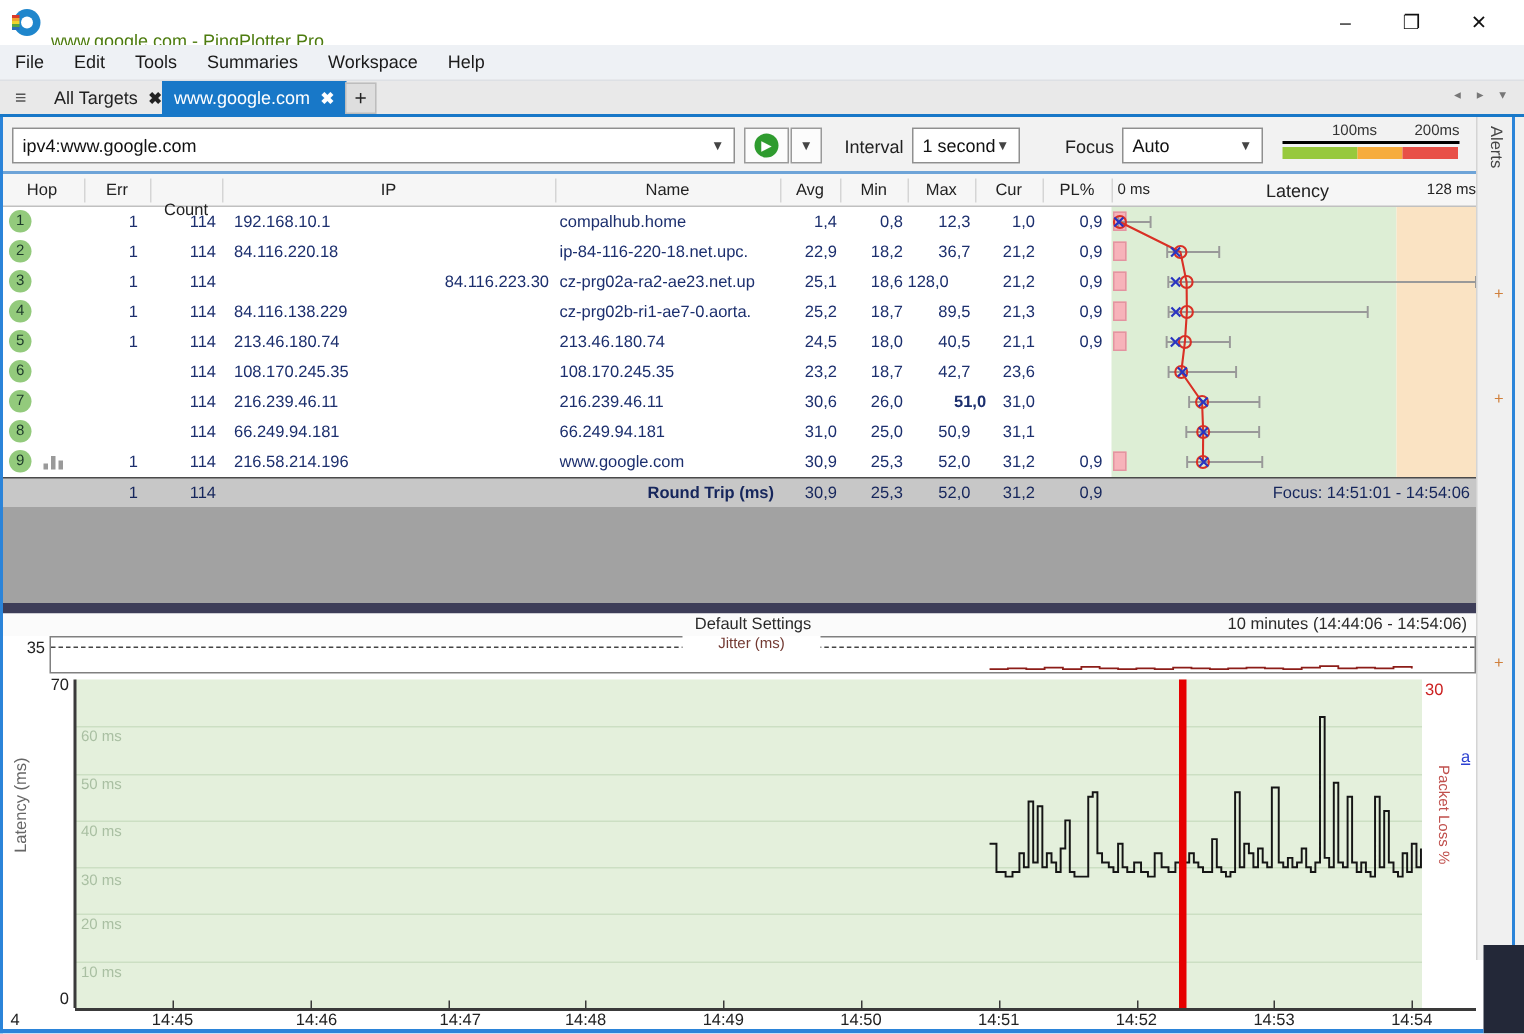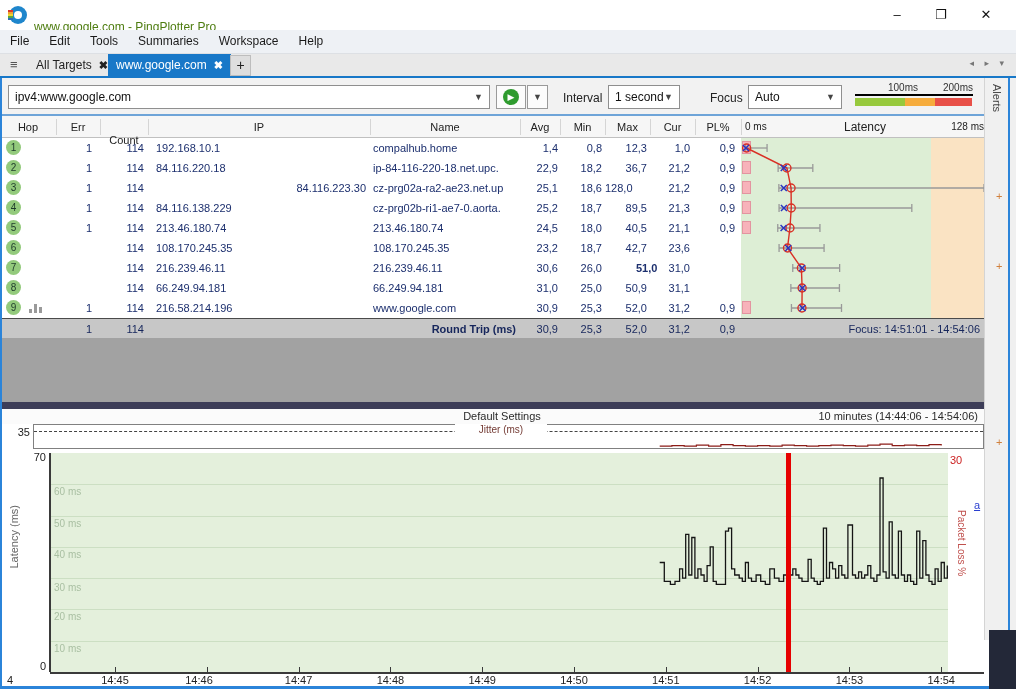--- a/index.html
+++ b/index.html
@@ -392,23 +392,23 @@
   <svg id="tracesvg" class="abs" style="left:50px; top:453px;" width="898" height="219">
       <path d="M609.7 109.5 L614.3 109.5 L614.3 128.3 L620.4 128.3 L620.4 131.4 L625.0 131.4 L625.0 128.3 L629.6 128.3 L629.6 115.8 L632.6 115.8 L632.6 125.1 L635.7 125.1 L635.7 81.3 L638.8 81.3 L638.8 122.0 L641.8 122.0 L641.8 84.5 L644.9 84.5 L644.9 125.1 L647.9 125.1 L647.9 115.8 L651.0 115.8 L651.0 122.0 L654.1 122.0 L654.1 128.3 L657.1 128.3 L657.1 112.6 L660.2 112.6 L660.2 93.9 L663.2 93.9 L663.2 128.3 L666.3 128.3 L666.3 131.4 L670.9 131.4 L670.9 131.4 L675.5 131.4 L675.5 78.2 L678.5 78.2 L678.5 75.1 L681.6 75.1 L681.6 115.8 L684.7 115.8 L684.7 122.0 L689.2 122.0 L689.2 125.1 L692.3 125.1 L692.3 128.3 L695.4 128.3 L695.4 109.5 L698.4 109.5 L698.4 125.1 L701.5 125.1 L701.5 128.3 L706.1 128.3 L706.1 122.0 L710.7 122.0 L710.7 128.3 L715.3 128.3 L715.3 131.4 L719.8 131.4 L719.8 115.8 L724.4 115.8 L724.4 125.1 L729.0 125.1 L729.0 128.3 L733.6 128.3 L733.6 122.0 L736.7 122.0 L736.7 125.1 L739.7 125.1 L739.7 122.0 L742.8 122.0 L742.8 115.8 L745.9 115.8 L745.9 122.0 L748.9 122.0 L748.9 125.1 L752.0 125.1 L752.0 128.3 L755.0 128.3 L755.0 128.3 L758.1 128.3 L758.1 106.4 L761.2 106.4 L761.2 125.1 L764.2 125.1 L764.2 128.3 L767.3 128.3 L767.3 131.4 L770.3 131.4 L770.3 128.3 L773.4 128.3 L773.4 75.1 L776.5 75.1 L776.5 125.1 L779.5 125.1 L779.5 109.5 L782.6 109.5 L782.6 115.8 L785.6 115.8 L785.6 125.1 L788.7 125.1 L788.7 112.6 L791.8 112.6 L791.8 122.0 L794.8 122.0 L794.8 125.1 L797.9 125.1 L797.9 72.0 L802.5 72.0 L802.5 122.0 L805.5 122.0 L805.5 125.1 L808.6 125.1 L808.6 118.9 L811.6 118.9 L811.6 125.1 L814.7 125.1 L814.7 122.0 L817.8 122.0 L817.8 112.6 L820.8 112.6 L820.8 125.1 L823.9 125.1 L823.9 128.3 L826.9 128.3 L826.9 122.0 L830.0 122.0 L830.0 25.0 L833.1 25.0 L833.1 118.9 L836.1 118.9 L836.1 125.1 L839.2 125.1 L839.2 68.8 L842.2 68.8 L842.2 122.0 L845.3 122.0 L845.3 125.1 L848.4 125.1 L848.4 78.2 L851.4 78.2 L851.4 122.0 L854.5 122.0 L854.5 128.3 L857.5 128.3 L857.5 122.0 L860.6 122.0 L860.6 128.3 L863.7 128.3 L863.7 131.4 L866.7 131.4 L866.7 78.2 L869.8 78.2 L869.8 125.1 L872.8 125.1 L872.8 87.6 L875.9 87.6 L875.9 122.0 L879.0 122.0 L879.0 128.3 L882.0 128.3 L882.0 131.4 L885.1 131.4 L885.1 115.8 L888.1 115.8 L888.1 128.3 L891.2 128.3 L891.2 109.5 L894.3 109.5 L894.3 125.1 L897.3 125.1 L897.3 112.6 " fill="none" stroke="#151515" stroke-width="1.3"></path>
     </svg>
   <div class="redline"></div>
   <div class="abs" style="left:950px; top:454px; font-size:11px; color:#cc2222;">30</div>
   <div class="abs vert-rl" style="left:956px; top:510px; font-size:10px; color:#c0504d;">Packet Loss %</div>
   <div id="xticks">
       <div class="xtick" style="left: 2px; width: 16px;">4</div>
       <div class="xtick" style="left: 93px;">14:45</div>
       <div class="xtickmark" style="left: 115px;"></div>
-      <div class="xtick" style="left: 177px;">14:46</div>
+      <div class="xtick" style="left: 189px;">14:46</div>
       <div class="xtickmark" style="left: 207px;"></div>
-      <div class="xtick" style="left: 276.6px;">14:47</div>
+      <div class="xtick" style="left: 276.6px; text-align: right;">14:47</div>
       <div class="xtickmark" style="left: 299px;"></div>
       <div class="xtick" style="left: 368.4px;">14:48</div>
       <div class="xtickmark" style="left: 390px;"></div>
       <div class="xtick" style="left: 460.2px;">14:49</div>
       <div class="xtickmark" style="left: 482px;"></div>
       <div class="xtick" style="left: 552px;">14:50</div>
       <div class="xtickmark" style="left: 574px;"></div>
       <div class="xtick" style="left: 643.8px;">14:51</div>
       <div class="xtickmark" style="left: 666px;"></div>
       <div class="xtick" style="left: 735.6px;">14:52</div>

